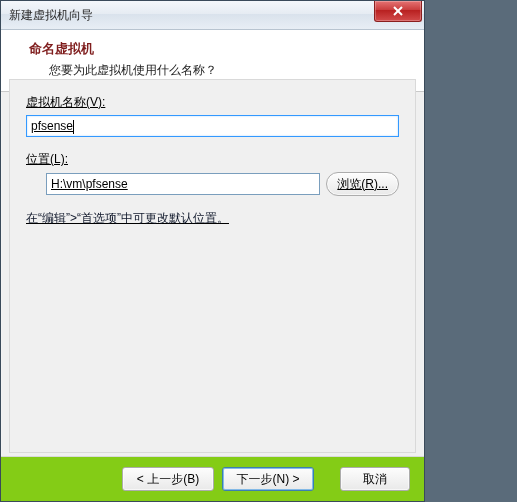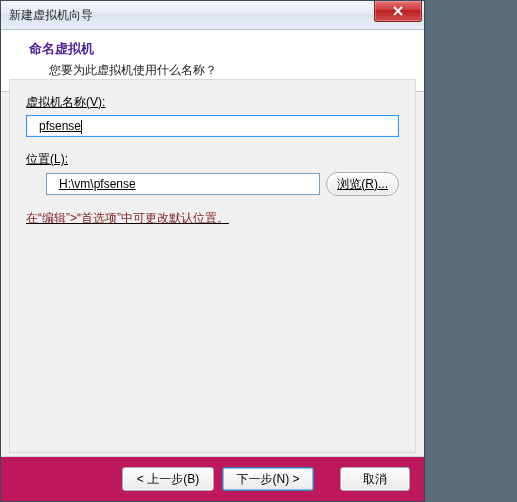--- a/index.html
+++ b/index.html
@@ -58,21 +58,21 @@
     stroke-width: 2;
   }
   .header {
     background: #ffffff;
     border-bottom: 1px solid #c9c9c9;
     padding: 10px 16px 12px 16px;
   }
   .header-title {
     font-weight: bold;
     font-size: 13px;
-    color: #4c1d95;
+    color: #7f1d1d;
     margin-left: 12px;
   }
   .header-sub {
     margin-top: 4px;
     margin-left: 32px;
     color: #222;
     font-size: 12px;
   }
   .body {
     position: absolute;
@@ -89,21 +89,21 @@
   .field-label {
     font-size: 12px;
     color: #000;
     margin-bottom: 4px;
   }
   .text-input {
     width: 100%;
     box-sizing: border-box;
     height: 22px;
     border: 1px solid #7a9ebd;
-    padding: 2px 12px;
+    padding: 2px 4px;
     font-size: 12px;
     font-family: Tahoma, sans-serif;
     background: #fff;
     outline: none;
   }
   .text-input.active {
     border: 1px solid #3399ff;
     box-shadow: inset 0 0 2px rgba(51,153,255,0.4);
   }
   .row {
@@ -124,30 +124,30 @@
     font-size: 12px;
     background: linear-gradient(to bottom, #fdfdfd, #e9e9e9);
     border: 1px solid #acacac;
     border-radius: 12px;
     cursor: pointer;
     box-shadow: inset 0 0 0 1px rgba(255,255,255,0.6);
   }
   .hint {
     margin-top: 12px;
     font-size: 12px;
-    color: #7f1d1d;
+    color: #0f172a;
   }
   .footer {
     position: absolute;
     left: 0;
     right: 0;
     bottom: 0;
     height: 44px;
     border-top: 1px solid #d9d9d9;
-    background: #be185d;
+    background: #84cc16;
     display: flex;
     align-items: center;
     justify-content: flex-end;
     padding-right: 14px;
     gap: 8px;
   }
   .footer .spacer {
     width: 10px;
   }
   .btn {

